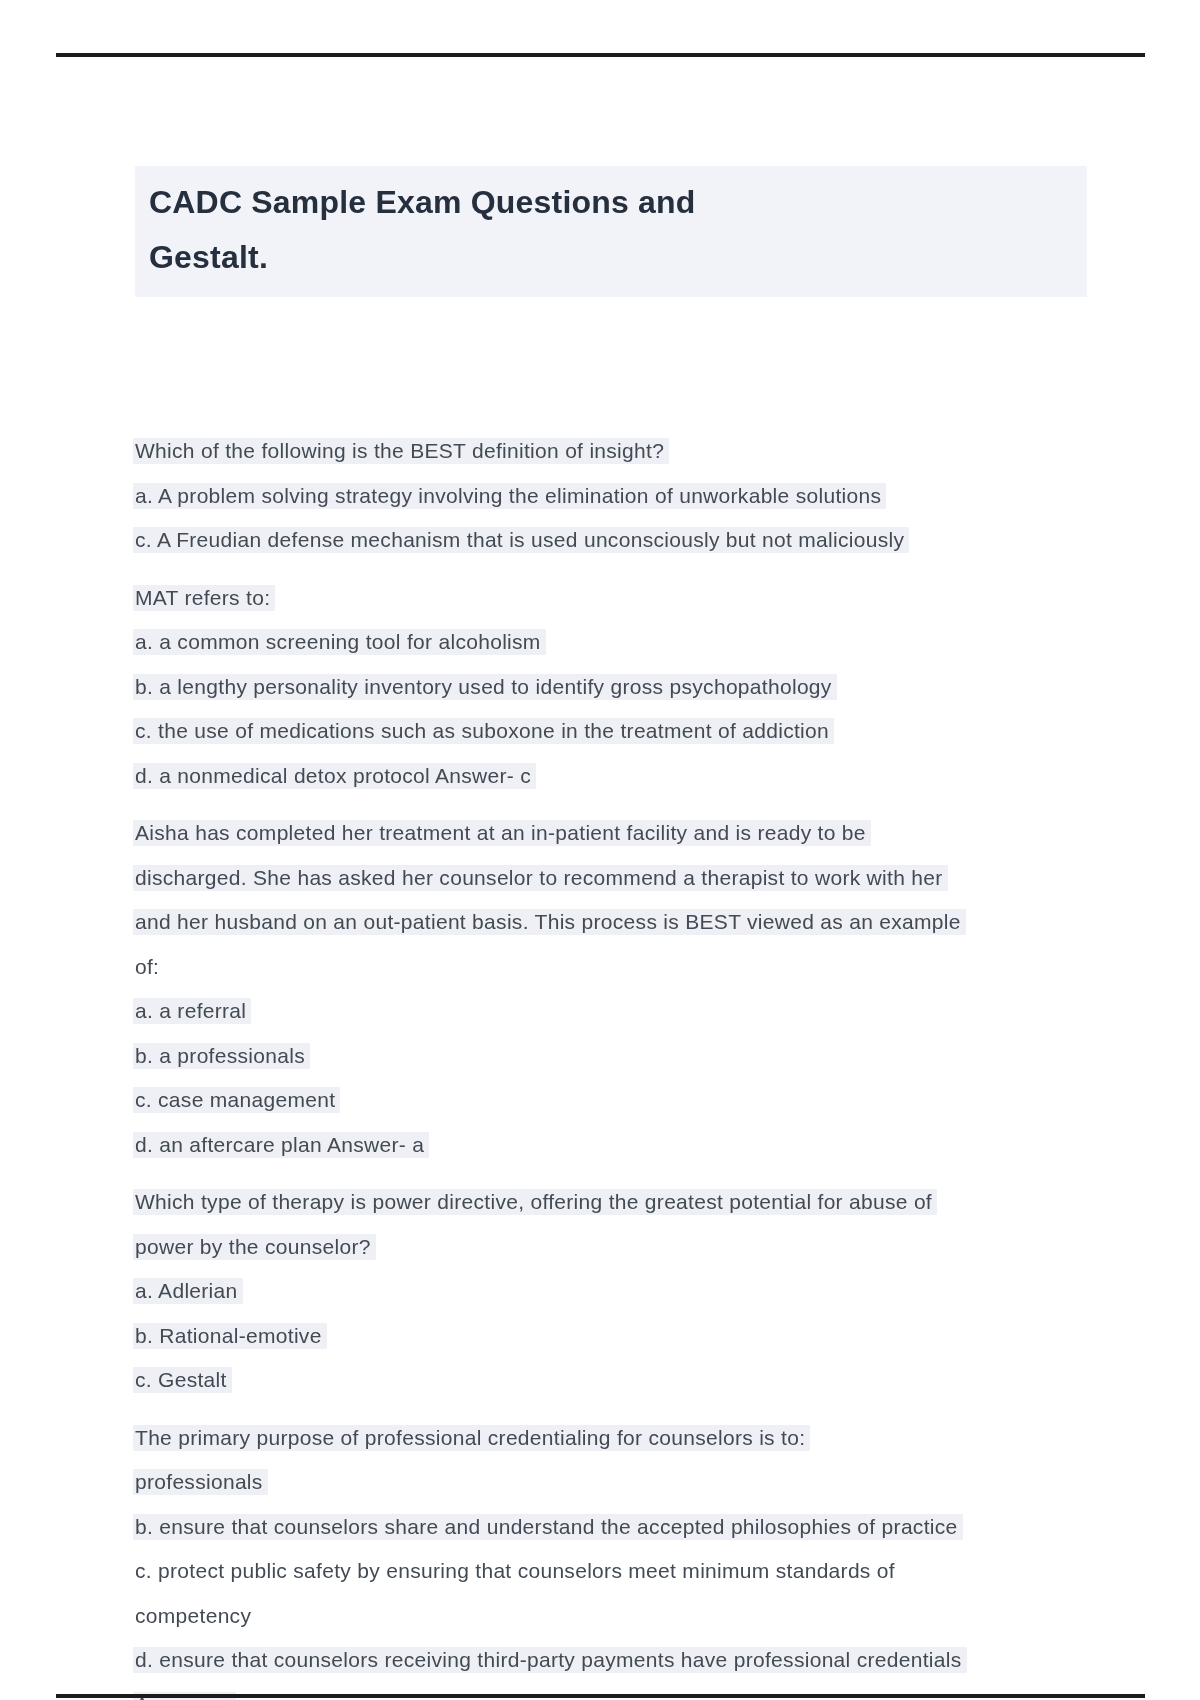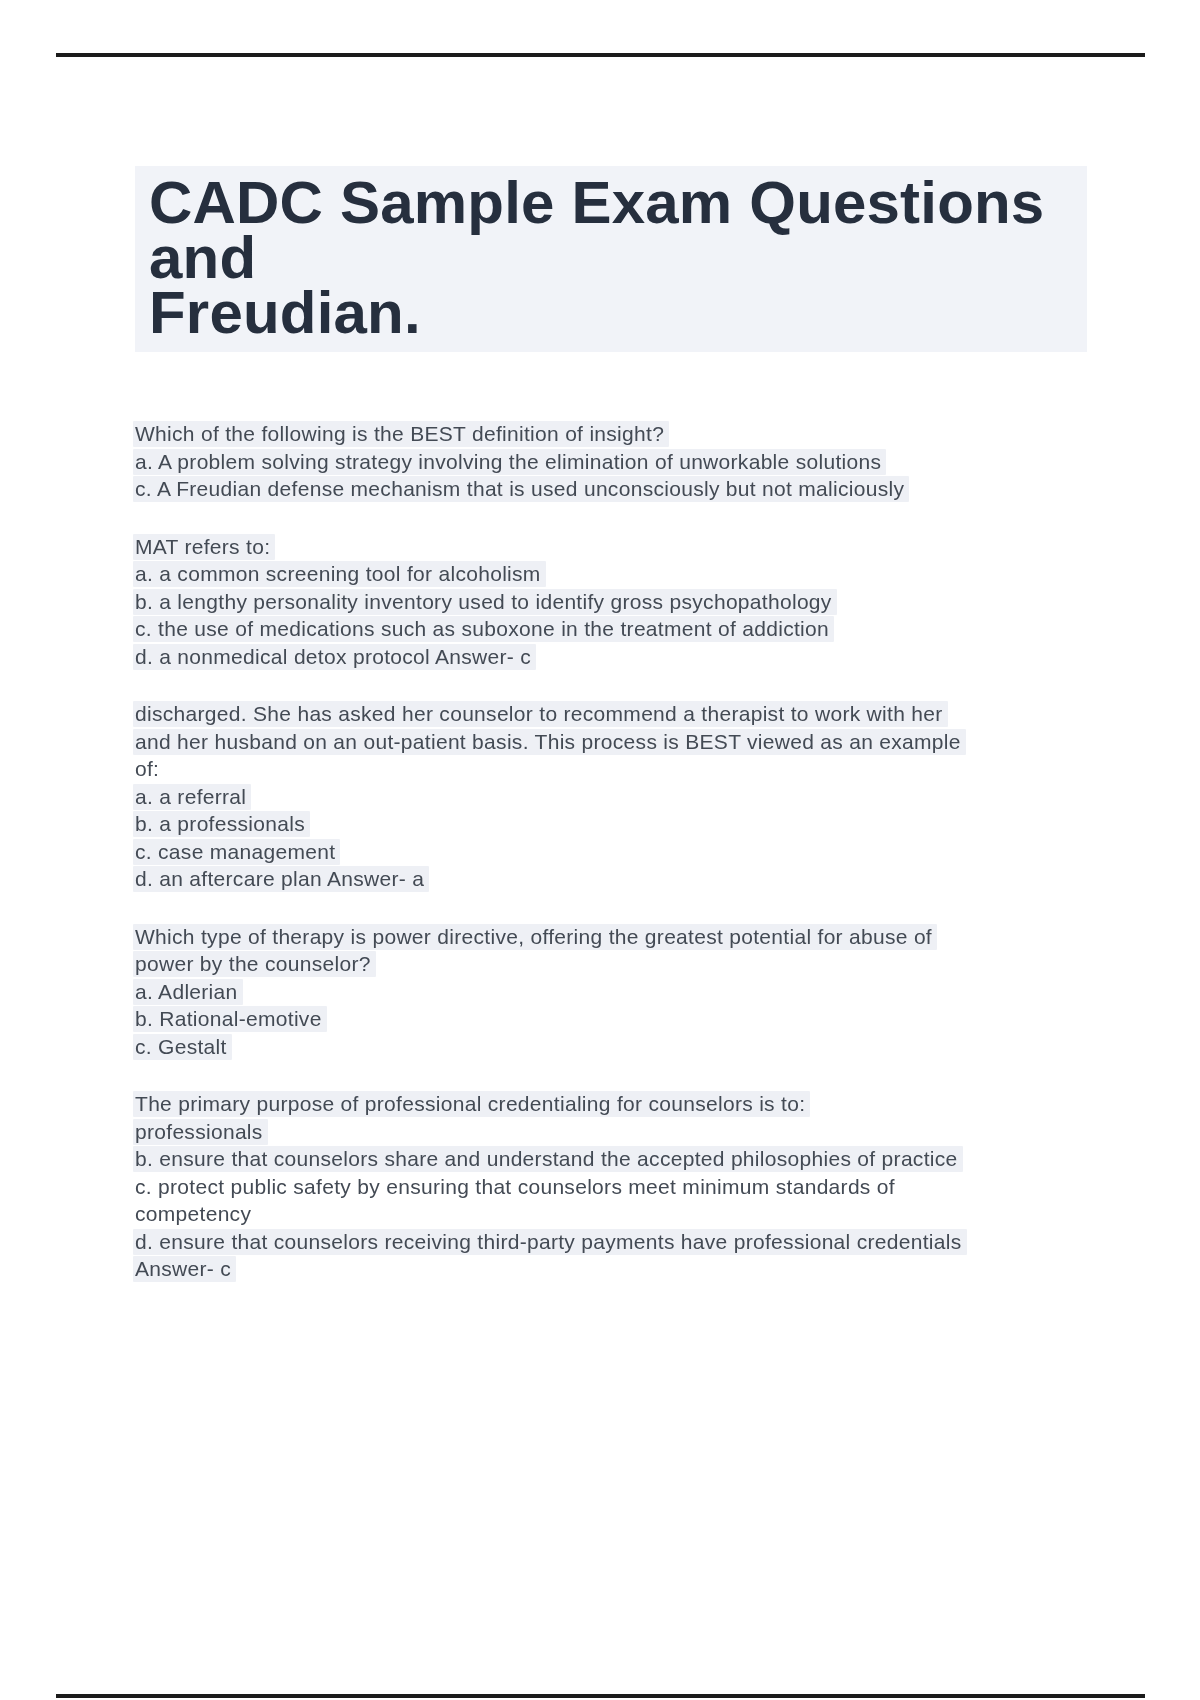--- a/index.html
+++ b/index.html
@@ -22,65 +22,66 @@
 
   .title-block {
     position: absolute;
     left: 135px;
     top: 166px;
     width: 952px;
     box-sizing: border-box;
     padding: 9px 0 12px 14px;
     background: var(--title-hl, #f1f3f8);
     color: var(--title-text, #262f3e);
-    font-size: 60px;
+    font-size: 32px;
     line-height: 55px;
     font-weight: bold;
     letter-spacing: 0.2px;
   }
 
   .content {
     position: absolute;
     left: 135px;
     top: 420px;
     width: 960px;
     font-size: 21px;
     line-height: 27.5px;
     letter-spacing: 0.3px;
     color: var(--body-text, #434a54);
   }
   .question { margin: 0 0 30px 0; }
-  .line { height: 27.5px; white-space: pre; }
+  .line { height: 27.5px; white-space: pre; margin-top: 17px; }
   .line span { padding: 1px 5px 2px 2px; margin-left: -2px; border-radius: 1px; }
   .line span.hl { background: var(--line-hl, #eef0f5); }
 </style>
 </head>
 <body style="--rule-color: #1b1b1b; --title-text: #262f3e; --title-hl: #f1f3f8; --body-text: #434a54; --line-hl: #eef0f5;">
 
 <div class="rule" id="top-rule"></div>
 
 <div class="title-block">
   <div>CADC Sample Exam Questions and</div>
-  <div>Freudian.</div>
+  <div>Gestalt.</div>
 </div>
 
 <div class="content" id="questions-container">
     <div class="question">
       <div class="line"><span class="hl">Which of the following is the BEST definition of insight?</span></div>
       <div class="line"><span class="hl">a. A problem solving strategy involving the elimination of unworkable solutions</span></div>
       <div class="line"><span class="hl">c. A Freudian defense mechanism that is used unconsciously but not maliciously</span></div>
     </div>
     <div class="question">
       <div class="line"><span class="hl">MAT refers to:</span></div>
       <div class="line"><span class="hl">a. a common screening tool for alcoholism</span></div>
       <div class="line"><span class="hl">b. a lengthy personality inventory used to identify gross psychopathology</span></div>
       <div class="line"><span class="hl">c. the use of medications such as suboxone in the treatment of addiction</span></div>
       <div class="line"><span class="hl">d. a nonmedical detox protocol Answer- c</span></div>
     </div>
     <div class="question">
+      <div class="line"><span class="hl">Aisha has completed her treatment at an in-patient facility and is ready to be</span></div>
       <div class="line"><span class="hl">discharged. She has asked her counselor to recommend a therapist to work with her</span></div>
       <div class="line"><span class="hl">and her husband on an out-patient basis. This process is BEST viewed as an example</span></div>
       <div class="line"><span class="">of:</span></div>
       <div class="line"><span class="hl">a. a referral</span></div>
       <div class="line"><span class="hl">b. a professionals</span></div>
       <div class="line"><span class="hl">c. case management</span></div>
       <div class="line"><span class="hl">d. an aftercare plan Answer- a</span></div>
     </div>
     <div class="question">
       <div class="line"><span class="hl">Which type of therapy is power directive, offering the greatest potential for abuse of</span></div>

